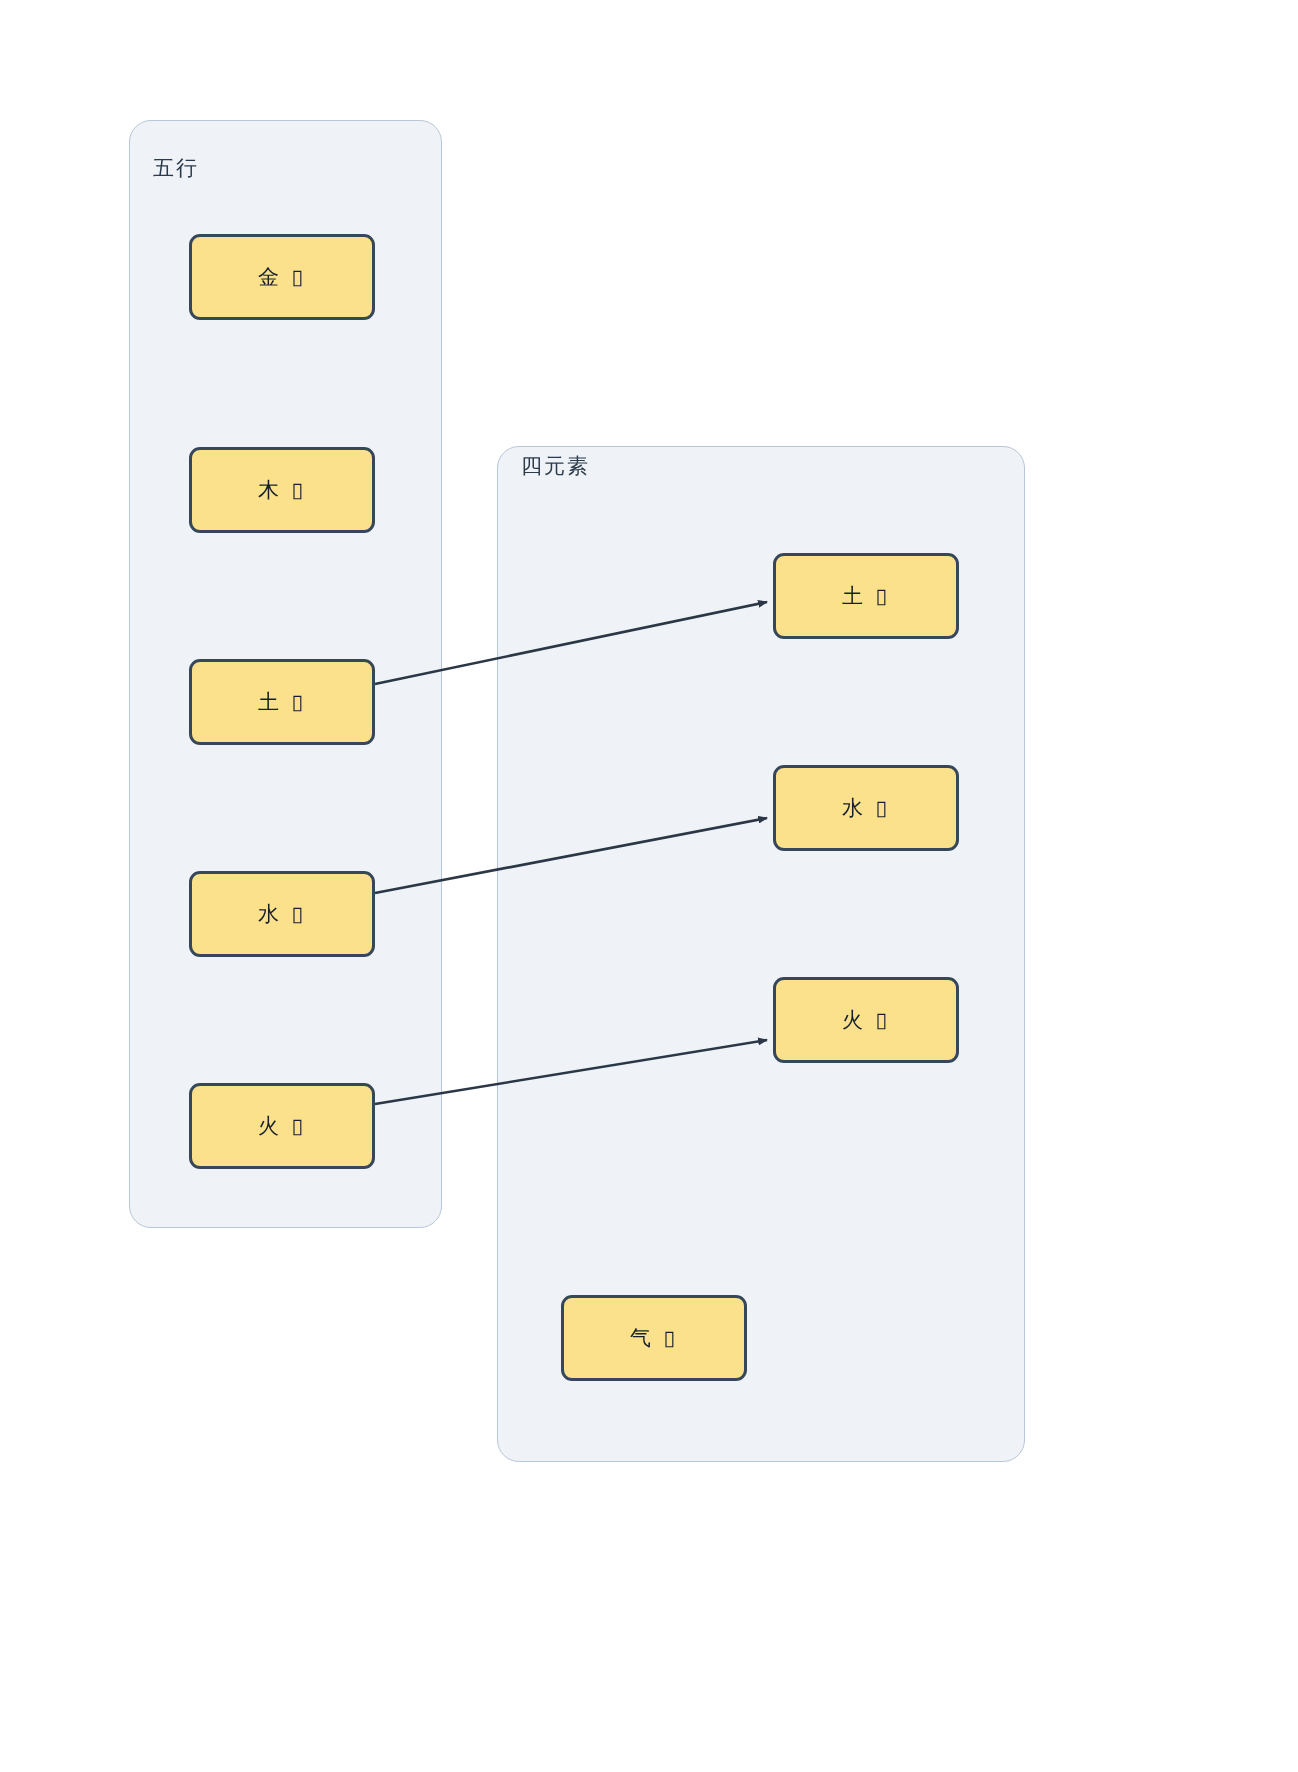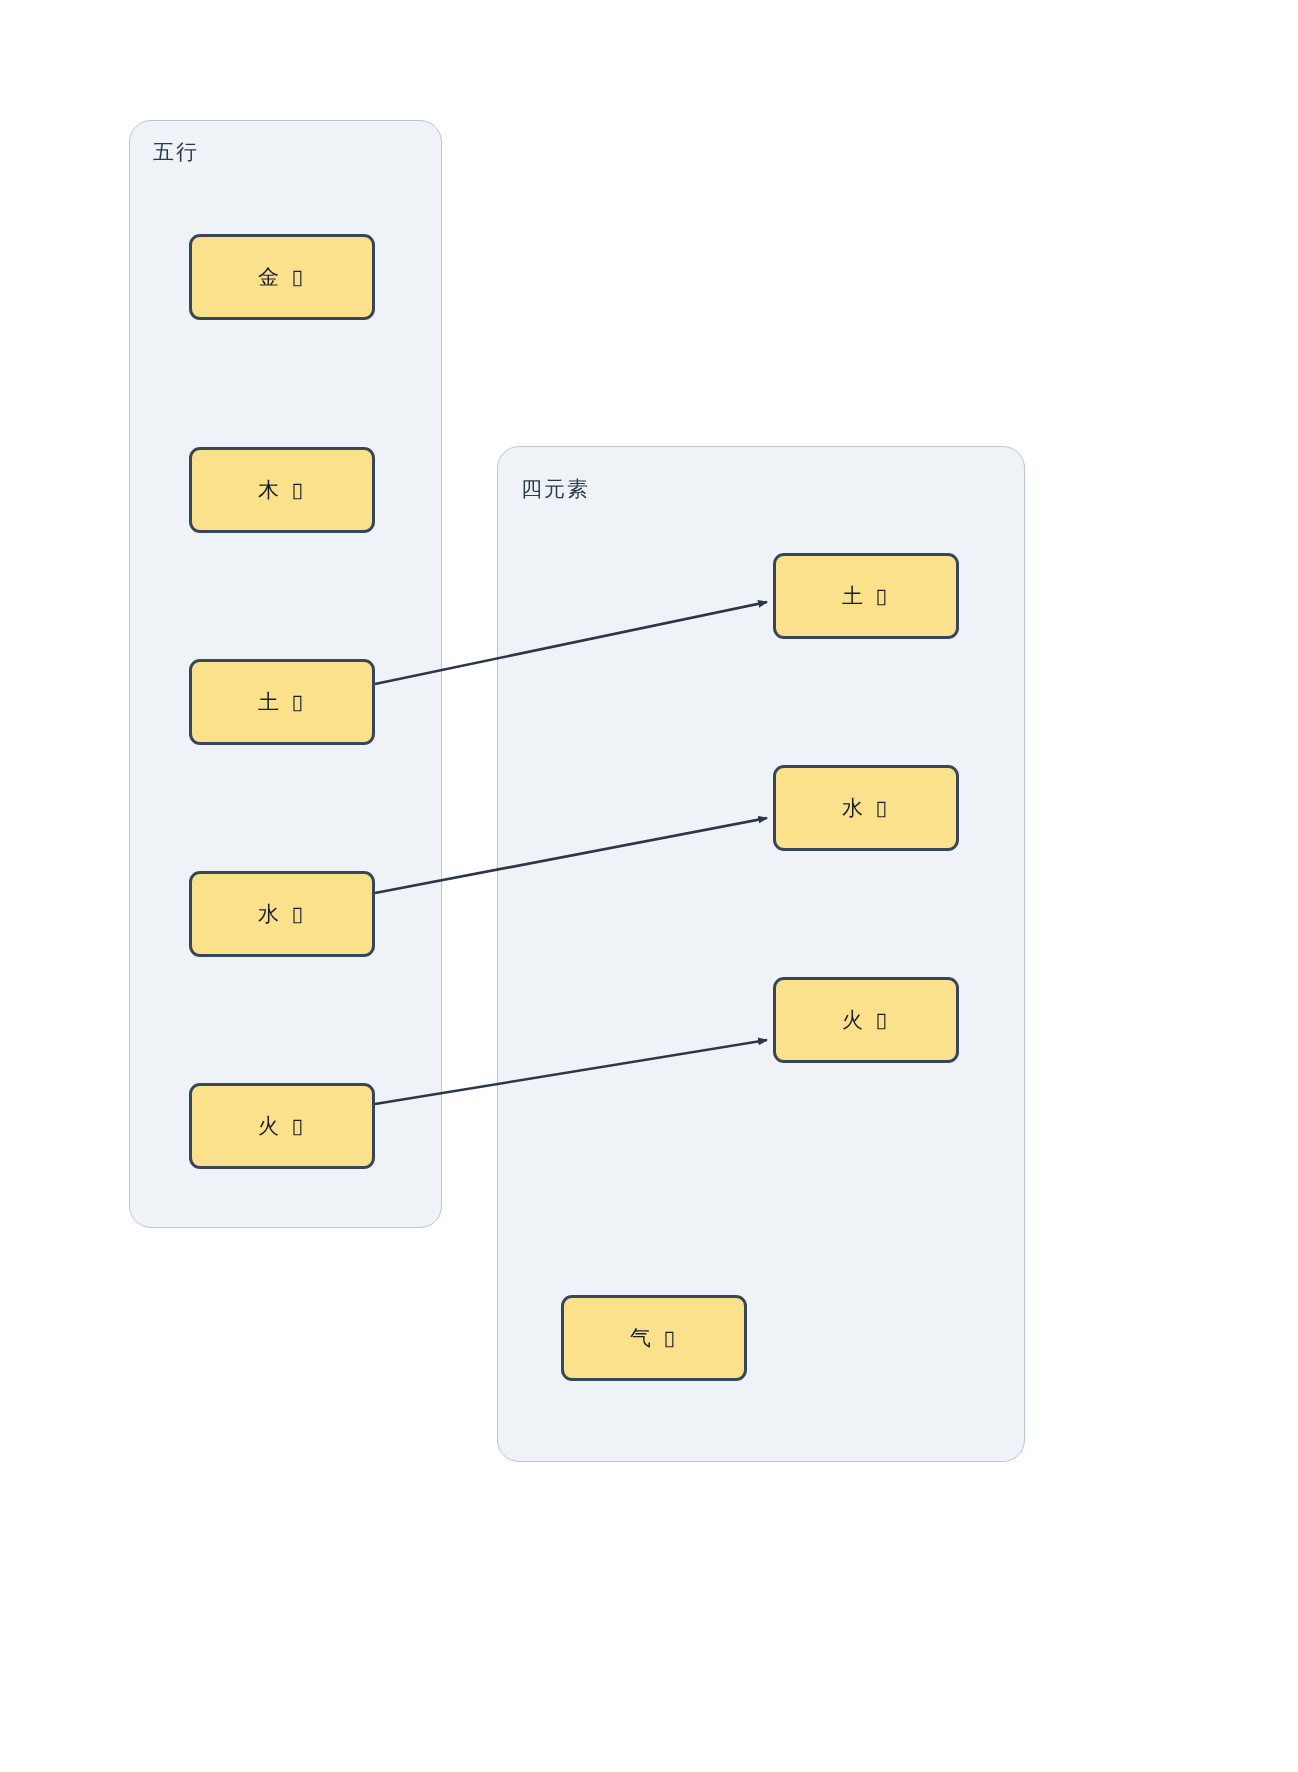--- a/index.html
+++ b/index.html
@@ -54,24 +54,24 @@
     stroke:#2b3746;
     stroke-width:2.6px;
   }
 </style>
 </head>
 <body>
 
 <div id="canvas">
 
   <div class="cluster" id="cluster-wuxing" style="left: 129px; top: 120px; width: 313px; height: 1108px;"></div>
-  <div class="cluster-label" id="cluster-wuxing-label" style="left: 153px; top: 138px;">五行</div>
+  <div class="cluster-label" id="cluster-wuxing-label" style="left: 153px; top: 154px;">五行</div>
 
   <div class="cluster" id="cluster-siyuansu" style="left: 497px; top: 446px; width: 528px; height: 1016px;"></div>
-  <div class="cluster-label" id="cluster-siyuansu-label" style="left: 521px; top: 475px;">四元素</div>
+  <div class="cluster-label" id="cluster-siyuansu-label" style="left: 521px; top: 452px;">四元素</div>
 
   <svg id="edges">
     <defs>
       <marker id="arrowhead" markerWidth="10" markerHeight="8" refX="9" refY="4" orient="auto" markerUnits="userSpaceOnUse">
         <path d="M0,0 L10,4 L0,8 Z" fill="#2b3746"></path>
       </marker>
     </defs>
     <g id="edge-group">
         <path class="edge-path" d="M375,684 L767,602" marker-end="url(#arrowhead)"></path>
         <path class="edge-path" d="M375,893 L767,818" marker-end="url(#arrowhead)"></path>

